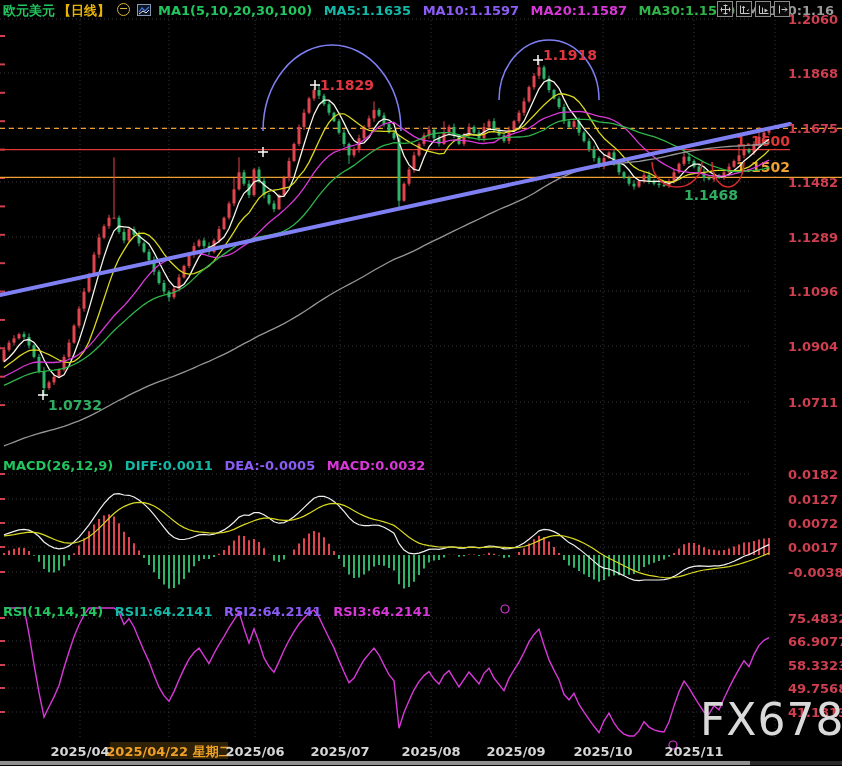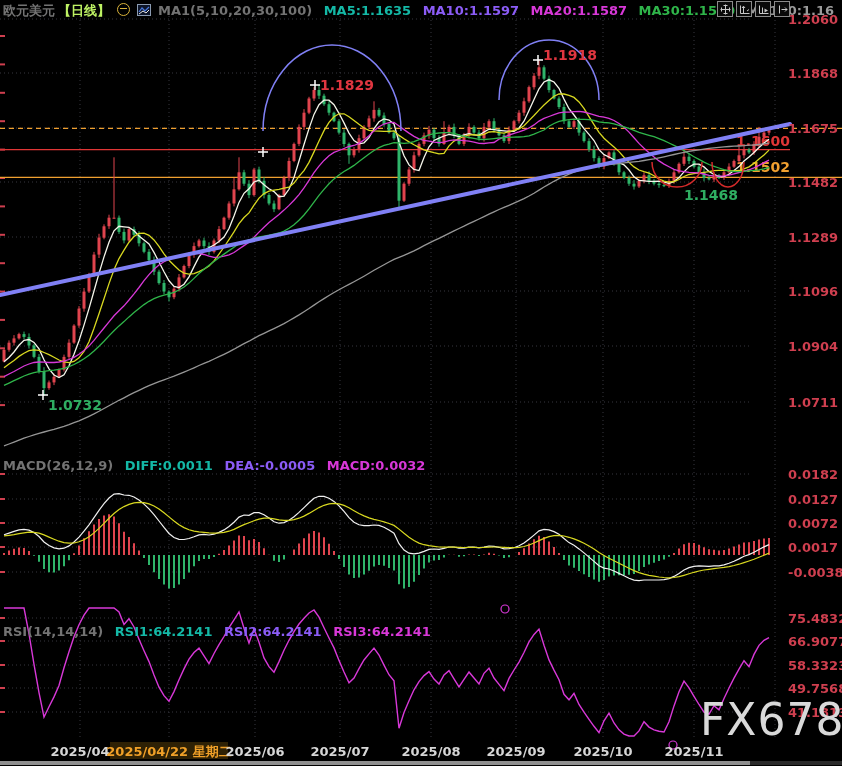--- a/index.html
+++ b/index.html
@@ -1,23 +1,23 @@
 <!DOCTYPE html>
 <html><head>
 <meta charset="utf-8">
 <style>
   html,body{margin:0;padding:0;background:#000;}
   .stage{position:relative;width:842px;height:766px;background:#000;overflow:hidden;
          font-family:"DejaVu Sans","Liberation Sans",sans-serif;}
   svg text{font-family:"DejaVu Sans","Liberation Sans",sans-serif;}
   .hdr{position:absolute;left:3px;white-space:nowrap;font-size:13px;font-weight:700;z-index:5;}
   .hdr span{margin-right:7px;}
-  .c-white{color:#737373;} .c-pale{color:#14b8a6;} .c-yellow{color:#8b5cf6;}
+  .c-white{color:#22c55e;} .c-pale{color:#14b8a6;} .c-yellow{color:#8b5cf6;}
   .c-magenta{color:#d838d8;} .c-green{color:#2fb54a;} .c-gray{color:#9a9a9a;}
-  .c-gold{color:#bef264;}
+  .c-gold{color:#eab308;}
   .minus-circ{display:inline-block;width:11px;height:11px;border:1px solid #d9b33a;border-radius:50%;
       position:relative;vertical-align:-1px;margin-right:7px;}
   .minus-circ::after{content:"";position:absolute;left:2px;right:2px;top:4px;height:1px;background:#d9b33a;}
   .mini-chart-icon{display:inline-block;vertical-align:-1px;margin-right:5px;}
   .toolbar{position:absolute;top:1px;right:52px;z-index:6;display:flex;gap:3px;}
   .tool-btn{width:14px;height:14px;border:1px solid #8a8a8a;background:#0a0a0a;display:flex;
       align-items:center;justify-content:center;cursor:pointer;}
   .wm{position:absolute;left:700px;top:694px;font-size:44px;letter-spacing:1px;color:#d9d9d9;z-index:4;}
   .scrollbar{position:absolute;left:0;top:761px;width:842px;height:4px;background:#2a2a2a;z-index:6;}
   .scroll-thumb{position:absolute;left:0;top:0;height:4px;width:750px;background:#8f8f8f;}
@@ -674,21 +674,21 @@
       </span>
   </div>
 
   <div class="hdr" style="top:458px;">
     <span class="c-white">MACD(26,12,9)</span>
     <span class="c-pale">DIFF:0.0011</span>
     <span class="c-yellow">DEA:-0.0005</span>
     <span class="c-magenta">MACD:0.0032</span>
   </div>
 
-  <div class="hdr" style="top:624px;">
+  <div class="hdr" style="top:604px;">
     <span class="c-white">RSI(14,14,14)</span>
     <span class="c-pale">RSI1:64.2141</span>
     <span class="c-yellow">RSI2:64.2141</span>
     <span class="c-magenta">RSI3:64.2141</span>
   </div>
 
   <div class="wm">FX678</div>
 
   <div class="scrollbar">
     <div class="scroll-thumb"></div>

